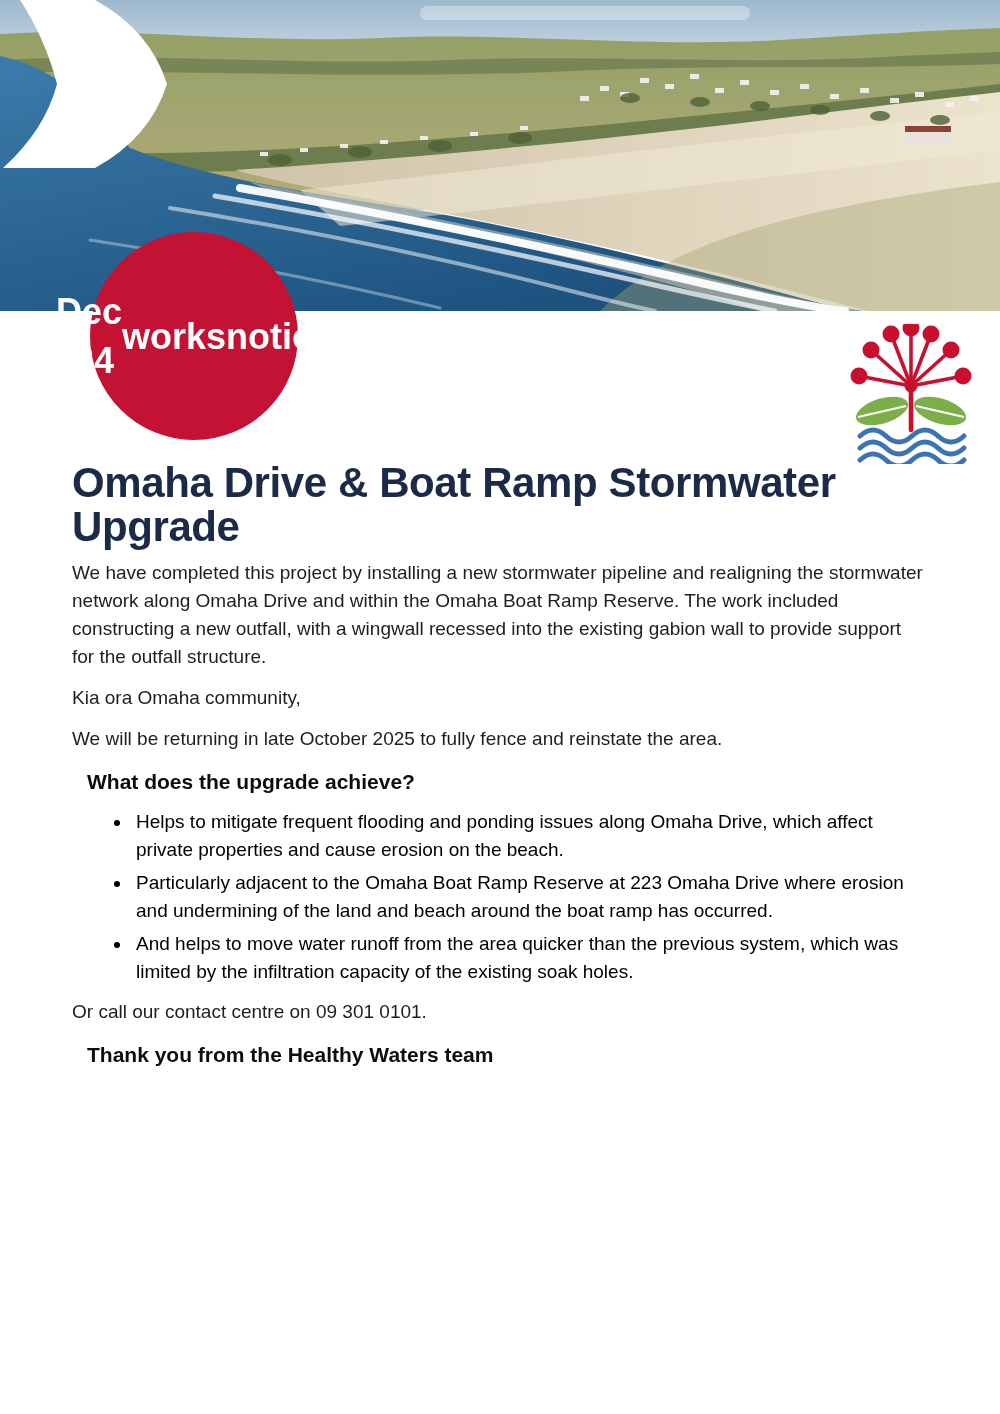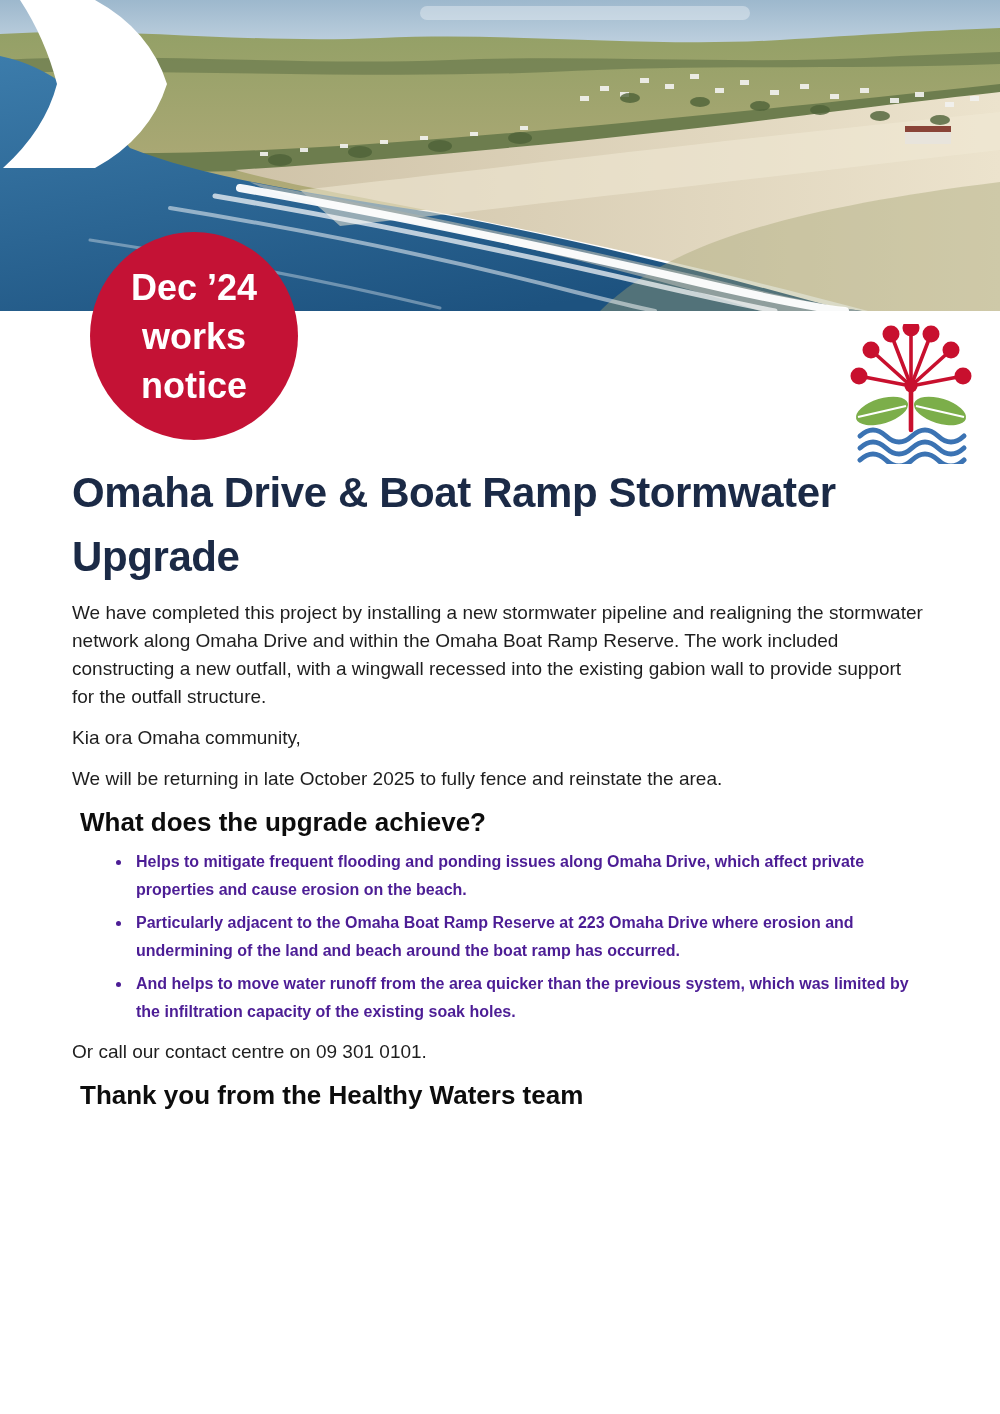--- a/index.html
+++ b/index.html
@@ -6,33 +6,33 @@
   .page{
     position:relative;width:1000px;height:1414px;margin:0 auto;
     background:#ffffff;overflow:hidden;
     font-family:"Liberation Sans",sans-serif;
   }
   .hero{position:absolute;top:0;left:0;width:1000px;height:311px;overflow:hidden;}
   .hero svg{display:block;width:1000px;height:311px;}
   .badge{
     position:absolute;left:90px;top:232px;width:208px;height:208px;
     border-radius:50%;background:#c41235;color:#ffffff;
-    display:flex;flex-direction:column;align-items:center;justify-content:center;
+    display:flex;flex-direction:row;align-items:center;justify-content:center;
     text-align:center;font-weight:700;font-size:36px;line-height:49px;z-index:5;
   }
   .logo{position:absolute;left:846px;top:324px;width:130px;height:140px;z-index:4;}
   .content{position:absolute;top:311px;left:0;width:1000px;padding:0 72px;box-sizing:border-box;}
   h1{
-    margin:150px 0 10px;font-size:42px;line-height:64px;color:#1b2a46;
+    margin:150px 0 10px;font-size:42px;line-height:44px;color:#1b2a46;
     font-weight:800;letter-spacing:-0.4px;max-width:820px;
   }
   .content p{margin:0 0 13px;font-size:19px;line-height:28px;color:#1e1e1e;max-width:860px;}
-  h2{margin:6px 8px 10px;font-size:26px;line-height:32px;color:#0d0d0d;font-weight:800;}
+  h2{margin:6px 15px 10px;font-size:21px;line-height:32px;color:#0d0d0d;font-weight:800;}
   ul{margin:4px 0 12px;padding-left:60px;}
-  li{margin-bottom:5px;font-size:16px;line-height:28px;color:#4c1d95;padding-left:4px;max-width:790px;font-weight:bold;}
+  li{margin-bottom:5px;font-size:19px;line-height:28px;color:#000000;padding-left:4px;max-width:790px;}
   .email-link{color:#4d7d9e;text-decoration:underline;}
 </style>
 </head>
 <body>
 
 <div class="page">
 
   <div class="hero">
     <svg viewBox="0 0 1000 311" preserveAspectRatio="none" aria-hidden="true">
       <defs>

